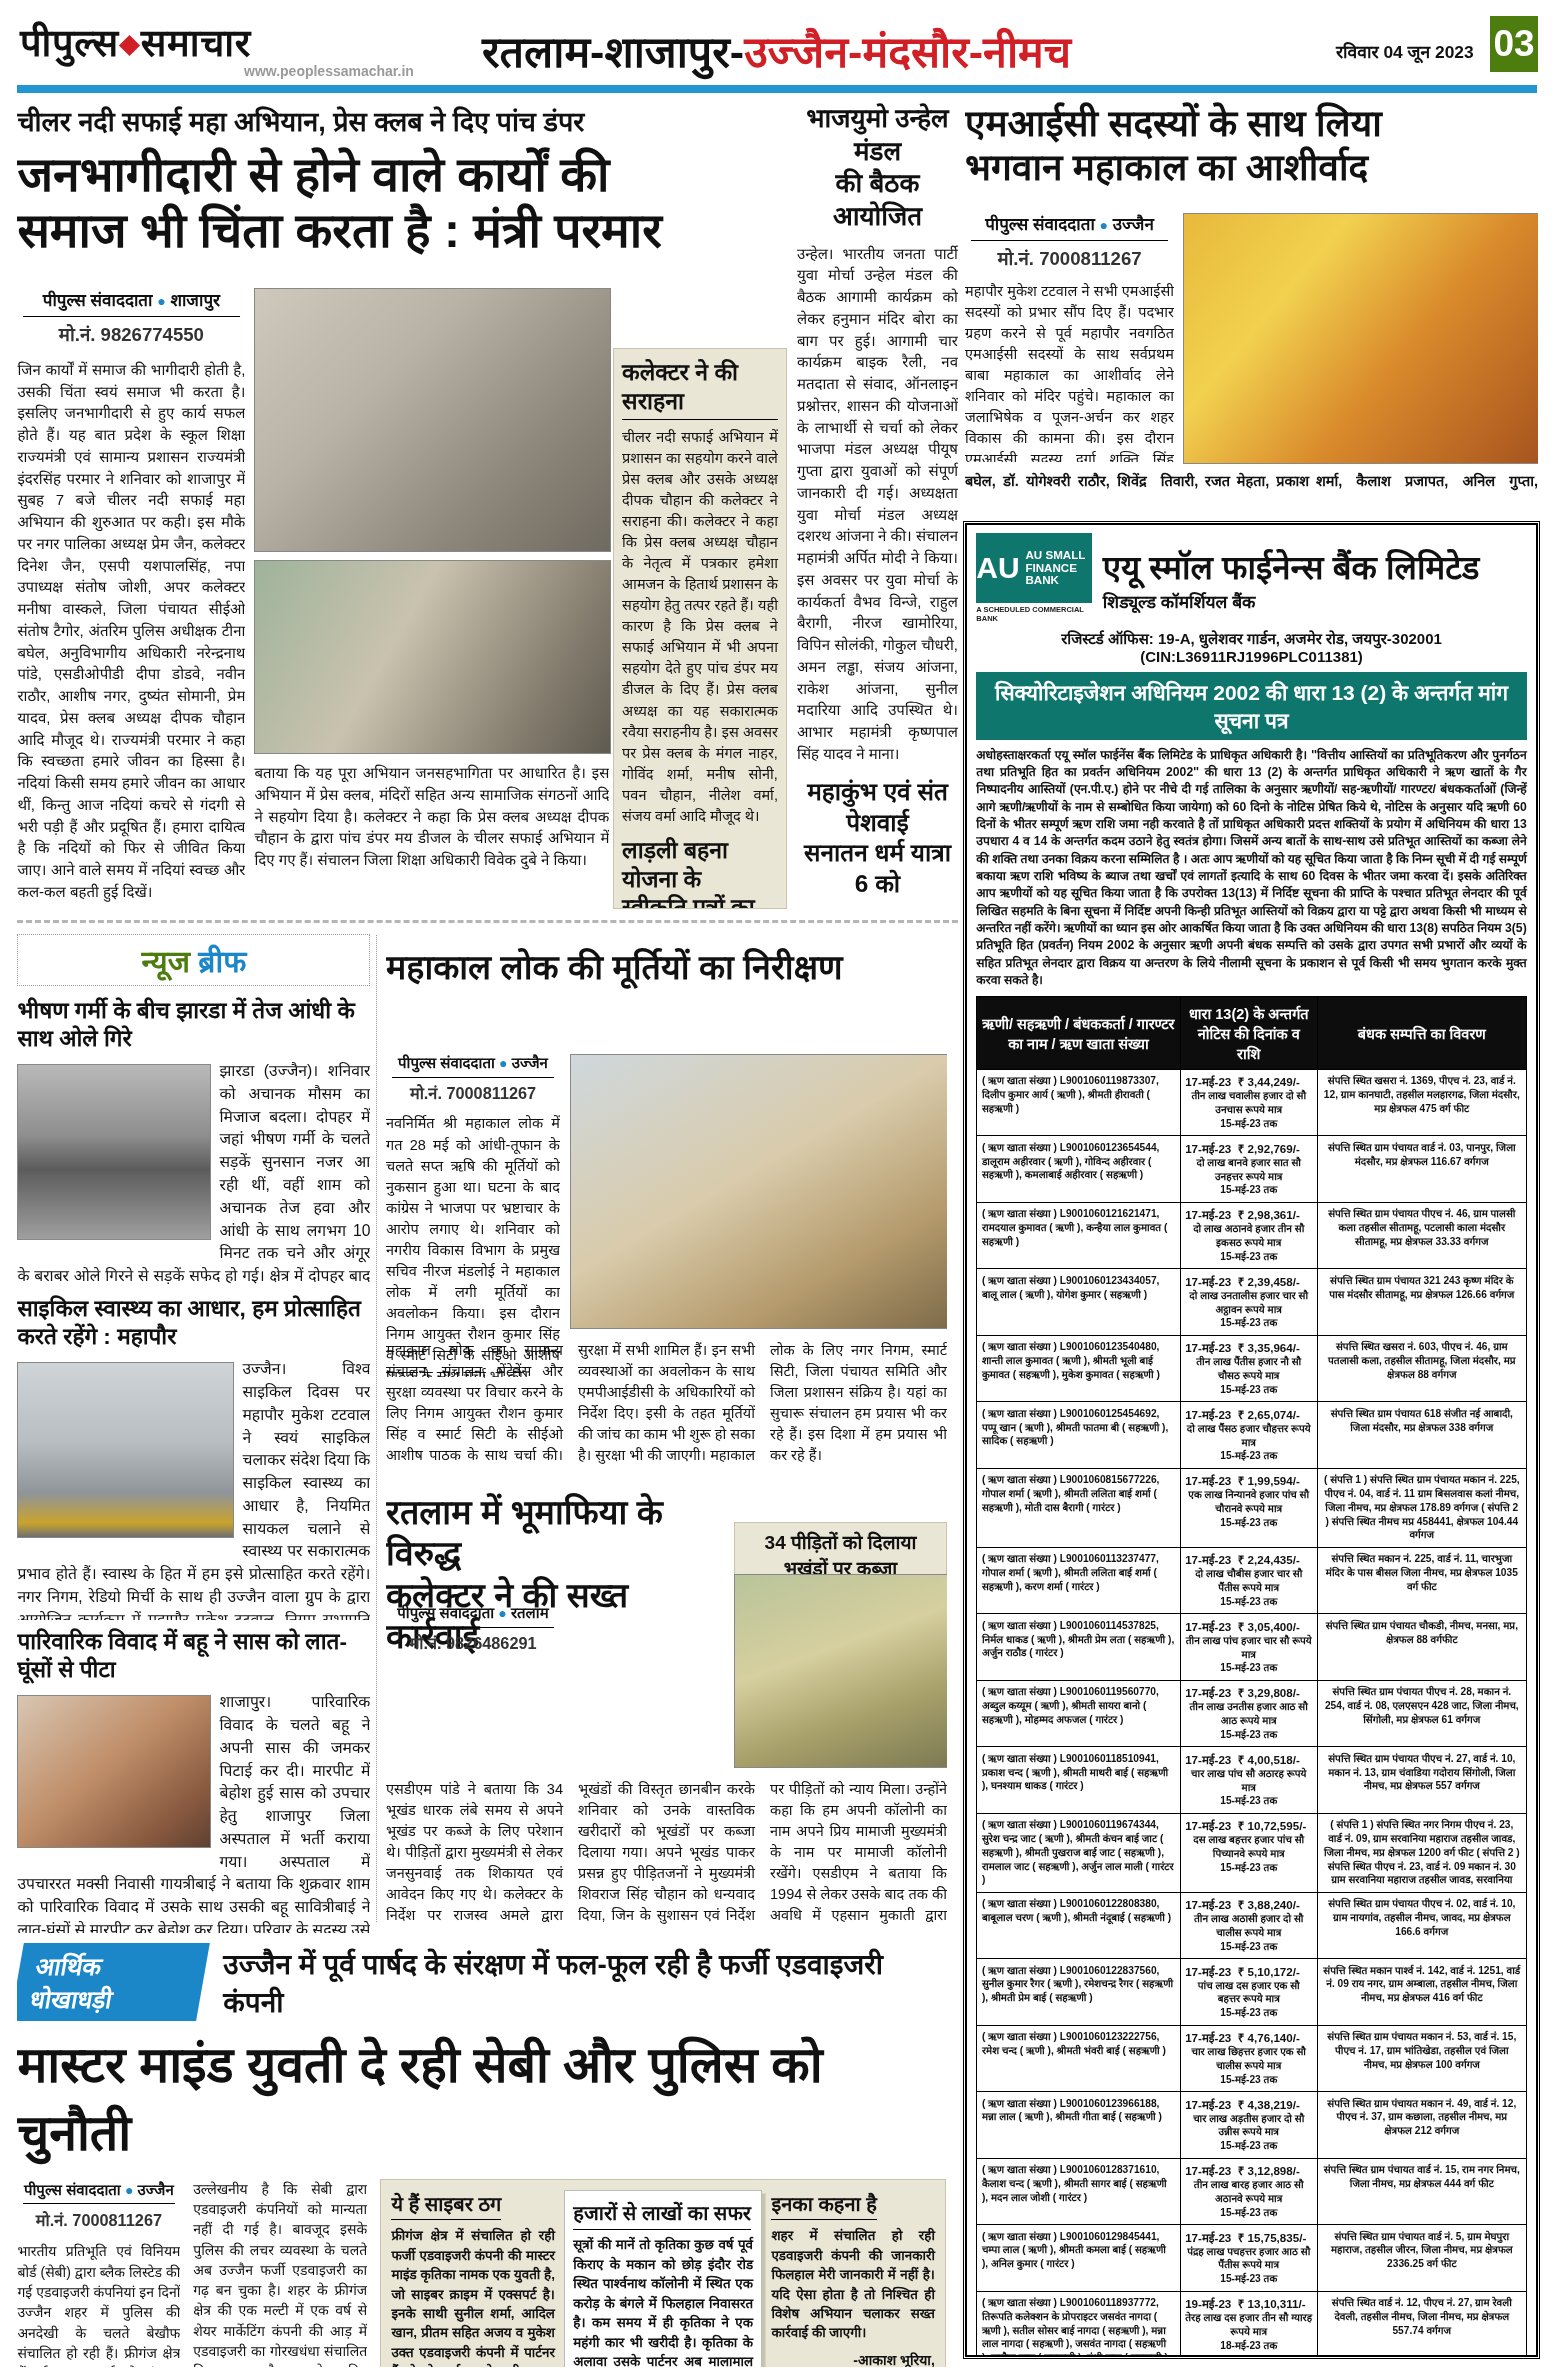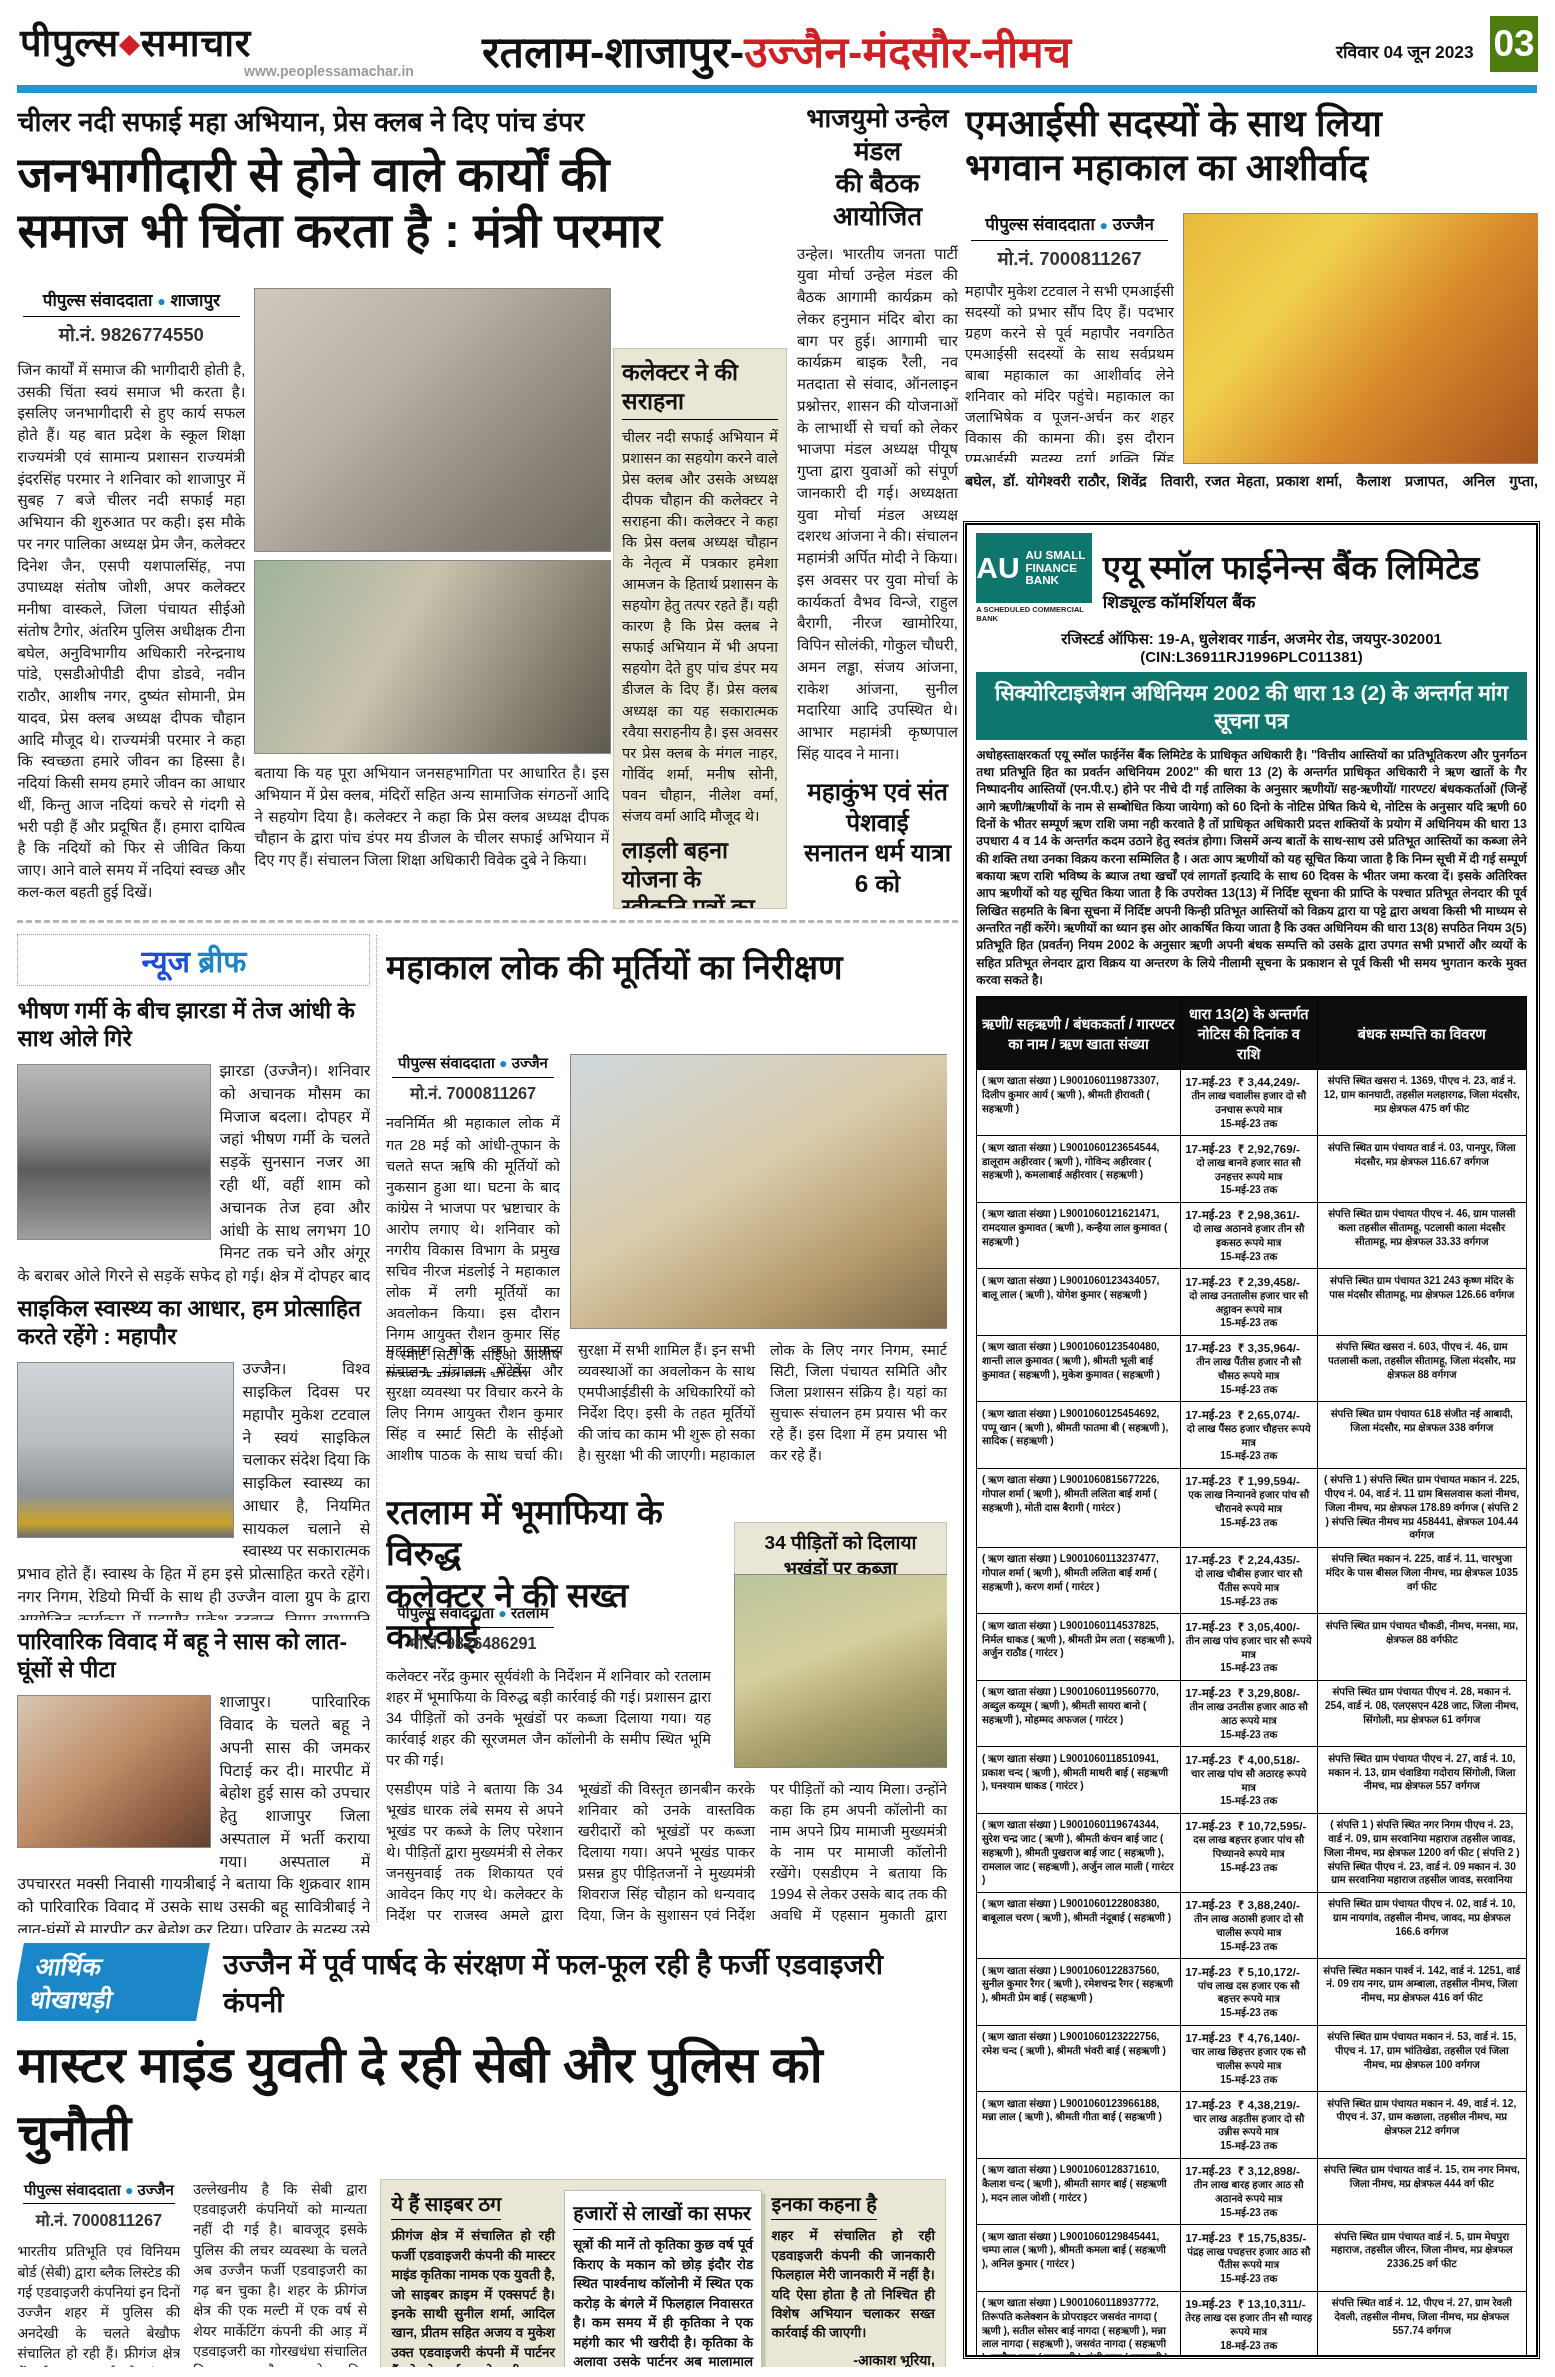--- a/index.html
+++ b/index.html
@@ -36,21 +36,21 @@
   .ph-field{background:linear-gradient(160deg,#b9c49a 0%,#d6cf9f 40%,#a8a06a 70%,#7c7a54 100%);}
   .ph-indoor{background:linear-gradient(140deg,#d8c6b2 0%,#c08f6a 45%,#8a5a40 80%,#5e4030 100%);}
   .ph-mahakal{background:linear-gradient(150deg,#cfd8dd 0%,#d9cbab 45%,#b59b6d 75%,#7e6b4a 100%);}
   .beigebox{background:#eae6d6;border:0.6px solid #c9c4ae;}
   .sub-hd{font-size:23px;font-weight:bold;line-height:1.25;}
   .u{border-bottom:1.7px solid #000;padding-bottom:3.5px;}
   .vdot{border-left:1.7px dotted #9a9a9a;}
   .hdash{border-top:3.5px dashed #b5b5b5;}
   
   .nb-head{border:1.7px dotted #9a9a9a;text-align:center;font-size:30px;font-weight:bold;padding:4.6px 0;}
-  .nb-head .r{color:#1d4ed8;}
+  .nb-head .r{color:#4d7c0f;}
   .nb-head .b{color:#1b87c9;}
   .nb-h{font-size:22.6px;font-weight:bold;line-height:1.25;}
   .nb-b{font-size:15.7px;line-height:1.45;}
   
   .bank{border:2.3px solid #000;outline:1.2px solid #000;outline-offset:1.7px;background:#fff;}
   .au-logo{width:116px;height:70px;background:#0f766e;color:#fff;display:flex;align-items:center;justify-content:center;gap:5.8px;}
   .au-big{font-size:30px;font-weight:bold;}
   .au-side{font-size:11.6px;font-weight:bold;line-height:1.1;}
   .au-tag{font-size:7.5px;font-weight:bold;color:#222;margin-top:2.3px;}
   .bank-title{font-size:33px;font-weight:bold;}
@@ -425,21 +425,20 @@
       <div style="font-size:19px;font-weight:bold;text-align:center;">34 पीड़ितों को दिलाया भूखंडों पर कब्जा</div>
     </div>
     <div class="photo ph-field abs" style="left:348px;top:82px;width:213px;height:192px;"></div>
     <div class="abs clip" style="left:0;top:110px;width:174px;height:168px;">
       <div class="byline" style="font-size:15px;">
         <span>पीपुल्स संवाददाता</span> <span class="dot">●</span> <span>रतलाम</span>
       </div>
       <hr class="by-hr">
       <div class="phone" style="font-size:16.3px;">मो.नं. 9826486291</div>
     </div>
-    <div class="abs body-t jc clip" style="left:0;top:174px;width:325px;height:105px;font-size:14.5px;">कलेक्टर नरेंद्र कुमार सूर्यवंशी के निर्देशन में शनिवार को रतलाम शहर में भूमाफिया के विरुद्ध बड़ी कार्रवाई की गई। प्रशासन द्वारा 34 पीड़ितों को उनके भूखंडों पर कब्जा दिलाया गया। यह कार्रवाई शहर की सूरजमल जैन कॉलोनी के समीप स्थित भूमि पर की गई।</div>
     <div class="abs body-t jc clip" style="left:0;top:287px;width:561px;height:151px;column-count:3;column-gap:15px;font-size:14.5px;">एसडीएम पांडे ने बताया कि 34 भूखंड धारक लंबे समय से अपने भूखंड पर कब्जे के लिए परेशान थे। पीड़ितों द्वारा मुख्यमंत्री से लेकर जनसुनवाई तक शिकायत एवं आवेदन किए गए थे। कलेक्टर के निर्देश पर राजस्व अमले द्वारा भूखंडों की विस्तृत छानबीन करके शनिवार को उनके वास्तविक खरीदारों को भूखंडों पर कब्जा दिलाया गया। अपने भूखंड पाकर प्रसन्न हुए पीड़ितजनों ने मुख्यमंत्री शिवराज सिंह चौहान को धन्यवाद दिया, जिन के सुशासन एवं निर्देश पर पीड़ितों को न्याय मिला। उन्होंने कहा कि हम अपनी कॉलोनी का नाम अपने प्रिय मामाजी मुख्यमंत्री के नाम पर मामाजी कॉलोनी रखेंगे। एसडीएम ने बताया कि 1994 से लेकर उसके बाद तक की अवधि में एहसान मुकाती द्वारा विभिन्न खरीदारों को भूखंड बेचे गए थे, परंतु उनको कब्जा नहीं दिया जा रहा था।</div>
   </div>
 
   <div class="abs clip" style="left:17.4px;top:1943px;width:929px;height:424px;">
     <div style="display:flex;align-items:center;gap:20px;">
       <div class="fr-label">आर्थिक धोखाधड़ी</div>
       <div class="fr-kicker">उज्जैन में पूर्व पार्षद के संरक्षण में फल-फूल रही है फर्जी एडवाइजरी कंपनी</div>
     </div>
     <div class="fr-head" style="margin-top:8.1px;">मास्टर माइंड युवती दे रही सेबी और पुलिस को चुनौती</div>
 

